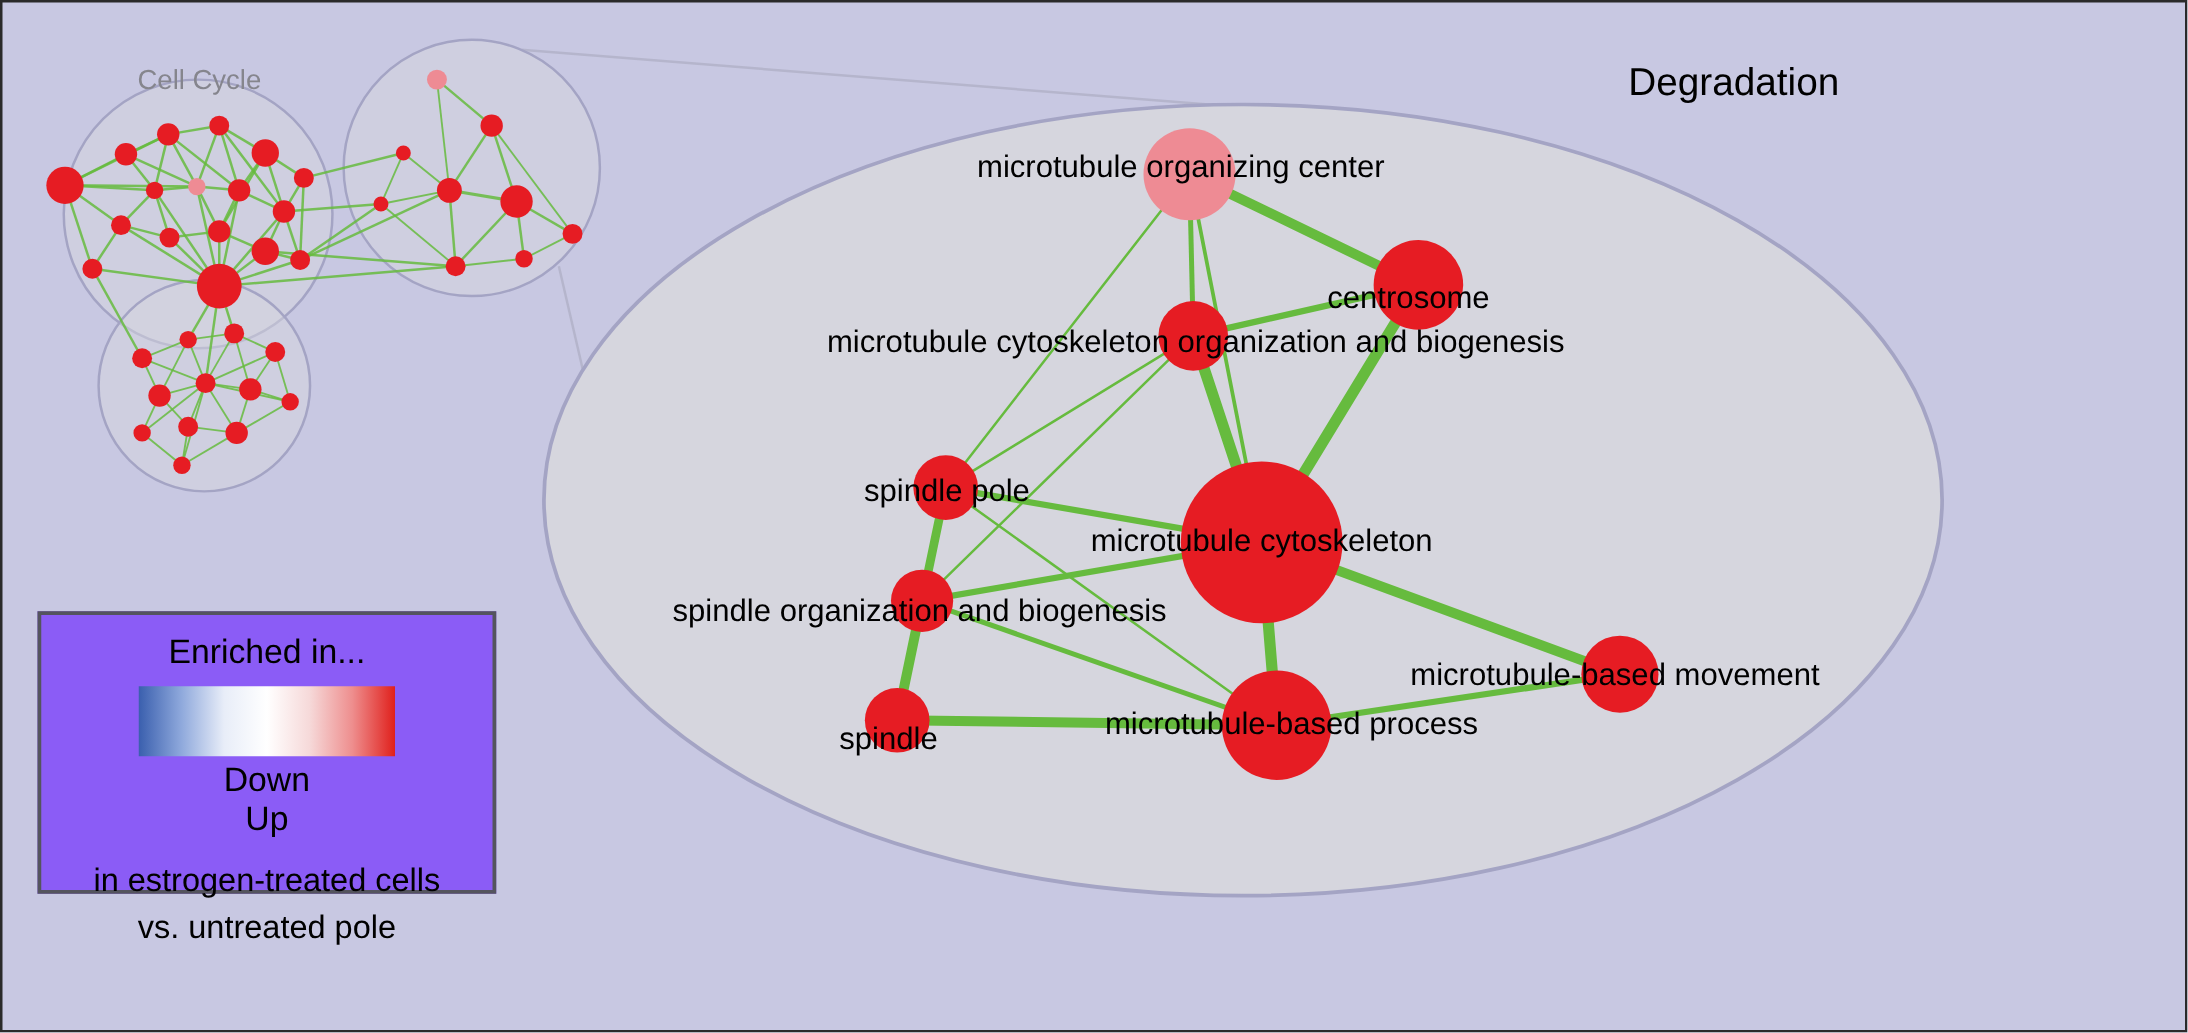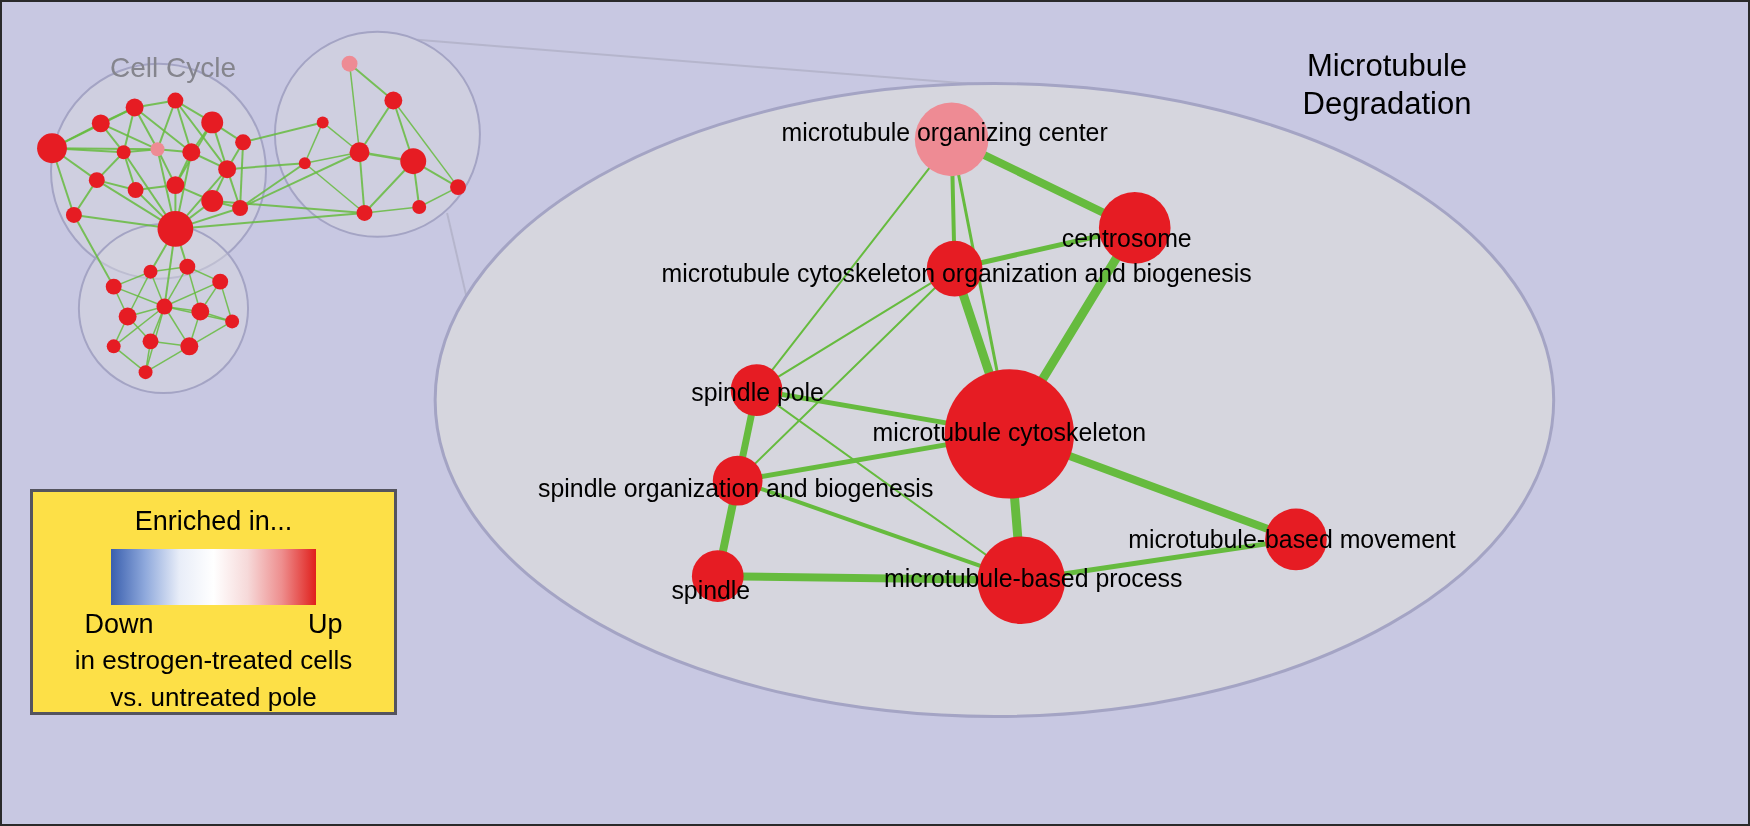--- a/index.html
+++ b/index.html
@@ -7,34 +7,34 @@
     position:relative;
     width:1750px;height:826px;
     box-sizing:border-box;
     background:#c8c8e2;
     border:2px solid #2a2a2a;
     overflow:hidden;
     font-family:"Liberation Sans","DejaVu Sans",sans-serif;
   }
   svg#net{position:absolute;left:0;top:0;width:100%;height:100%;}
   svg text{font-family:"Liberation Sans","DejaVu Sans",sans-serif;}
-  .label-gray{position:absolute;color:#85858d;font-size:28px;line-height:1.25;}
+  .label-gray{position:absolute;color:#85858d;font-size:22px;line-height:1.25;}
   .cell-cycle{left:108px;top:48px;}
   .ubiquitin{left:32px;top:388px;}
   .zoom-title{position:absolute;left:1245px;top:45px;width:280px;text-align:center;
     color:#000;font-size:31px;line-height:1.22;}
   .legend{
     position:absolute;left:28px;top:487px;width:367px;height:226px;
-    box-sizing:border-box;border:3px solid #54545e;background:#fde047;
+    box-sizing:border-box;border:3px solid #54545e;background:#8b5cf6;
     text-align:center;
   }
   .legend-title{font-size:27px;color:#000;margin-top:14px;}
   .legend-bar{width:205px;height:56px;margin:12px auto 0 auto;}
-  .legend-row{width:258px;margin:4px auto 4px auto;display:flex;justify-content:space-between;
-    font-size:27px;color:#000;}
+  .legend-row{width:258px;margin:4px auto 17px auto;display:flex;
+    font-size:27px;color:#000;flex-direction:column;}
   .legend-sub{font-size:26px;color:#000;margin-top:4px;line-height:1.25;}
 </style>
 </head>
 <body>
 
 <div class="canvas">
 
   <svg id="net" viewBox="0 0 1750 826">
       <line x1="415" y1="38" x2="980" y2="83" stroke="#b5b5cc" stroke-width="2"></line>
       <line x1="445" y1="212" x2="470" y2="320" stroke="#b5b5cc" stroke-width="2"></line>
@@ -217,21 +217,20 @@
       <text x="735" y="497" text-anchor="middle" font-size="25" fill="#000000">spindle organization and biogenesis</text>
       <text x="710" y="600" text-anchor="middle" font-size="25" fill="#000000">spindle</text>
       <text x="1034" y="588" text-anchor="middle" font-size="25" fill="#000000">microtubule-based process</text>
       <text x="1294" y="549" text-anchor="middle" font-size="25" fill="#000000">microtubule-based movement</text>
     </svg>
 
   <div class="label-gray cell-cycle">Cell Cycle</div>
 
 
   <div class="zoom-title">
-    <div>Microtubule</div>
     <div>Degradation</div>
   </div>
 
   <div class="legend">
     <div class="legend-title">Enriched in...</div>
     <div class="legend-bar" style="background: linear-gradient(to right, rgb(58, 95, 174), rgb(143, 169, 220), rgb(232, 237, 248), rgb(255, 255, 255), rgb(246, 217, 217), rgb(238, 142, 142), rgb(224, 32, 28));"></div>
     <div class="legend-row">
       <span>Down</span>
       <span>Up</span>
     </div>

